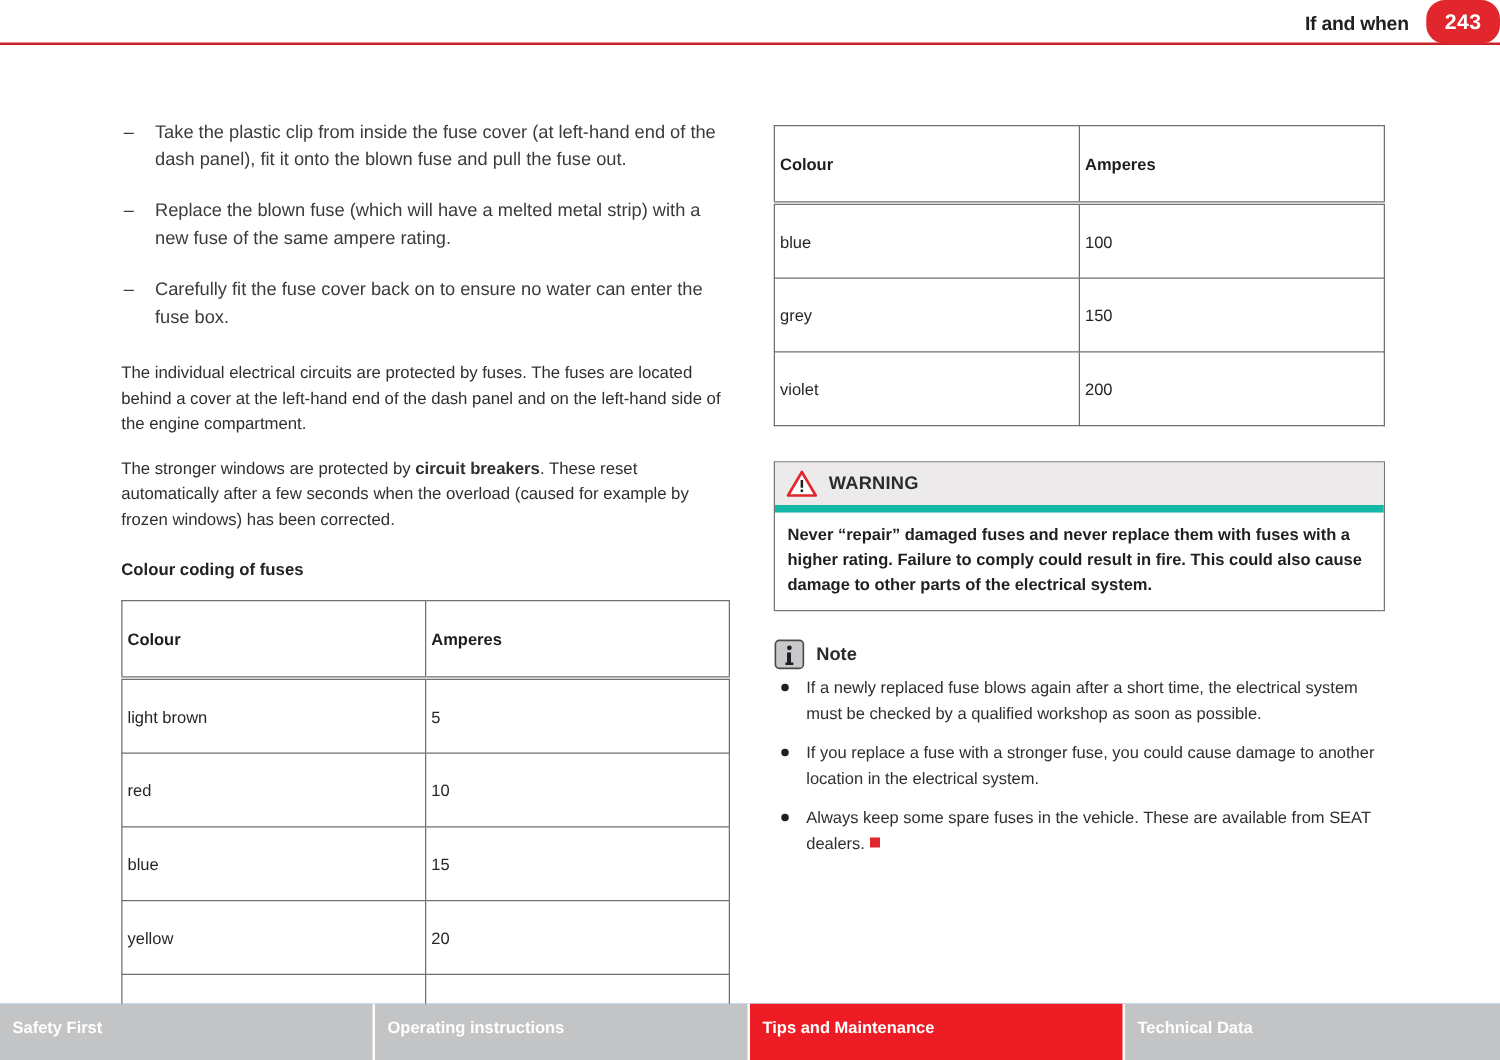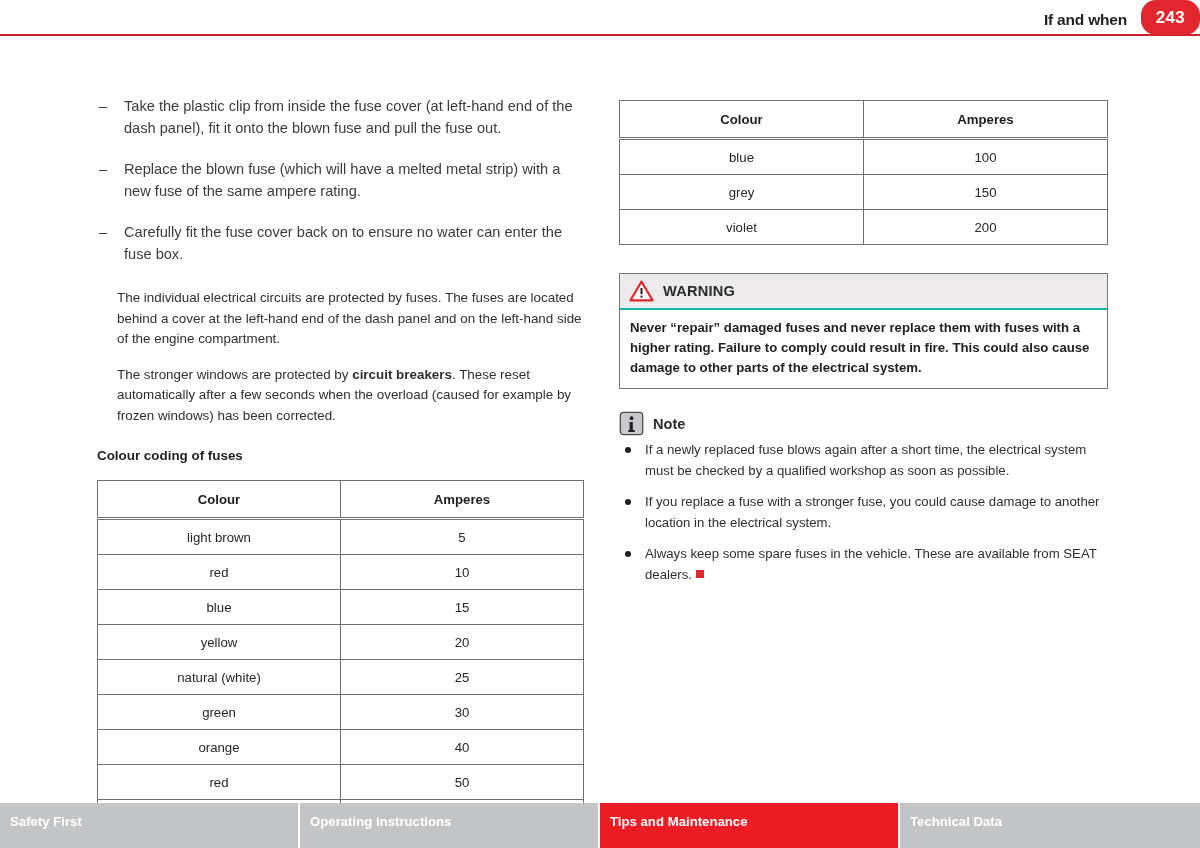--- a/index.html
+++ b/index.html
@@ -97,63 +97,63 @@
     color: #3b3b3d;
   }
 
   
   .body-para {
     font-size: 13.4px;
     line-height: 20.5px;
     color: #2f2f31;
     margin: 0 0 15px 0;
   }
-  .para-block { margin-top: 23px; margin-left: 20px; }
+  .para-block { margin-top: 23px; }
   .bold-inline { font-weight: bold; }
 
   .sub-heading {
     font-size: 13.4px;
     font-weight: bold;
     color: #231f20;
     margin: 22px 0 0 0;
   }
 
   
   .fuse-table {
     border-collapse: collapse;
     width: 100%;
     table-layout: fixed;
   }
   .fuse-table th,
   .fuse-table td {
     border: 1px solid #6f7073;
-    text-align: center;
+    text-align: left;
     font-size: 13.2px;
     color: #262628;
     height: 26px;
-    padding: 4px 4px;
+    padding: 16px 4px;
   }
   .fuse-table th {
     font-weight: bold;
     height: 28px;
     border-bottom: 3px double #6f7073;
     color: #1d1d1f;
   }
   .table-left-wrap { margin-top: 17px; }
   .table-right-wrap { margin: 0; }
 
   
   .warning-box {
     margin-top: 28px;
     border: 1px solid #76787b;
     background: #ffffff;
   }
   .warning-head {
     background: #eceaea;
-    border-bottom: 2px solid #14b8a6;
+    border-bottom: 6px solid #14b8a6;
     height: 34px;
     display: flex;
     align-items: center;
     padding-left: 9px;
   }
   .warn-tri {
     width: 25px;
     height: 22px;
     margin-right: 9px;
     flex: none;

